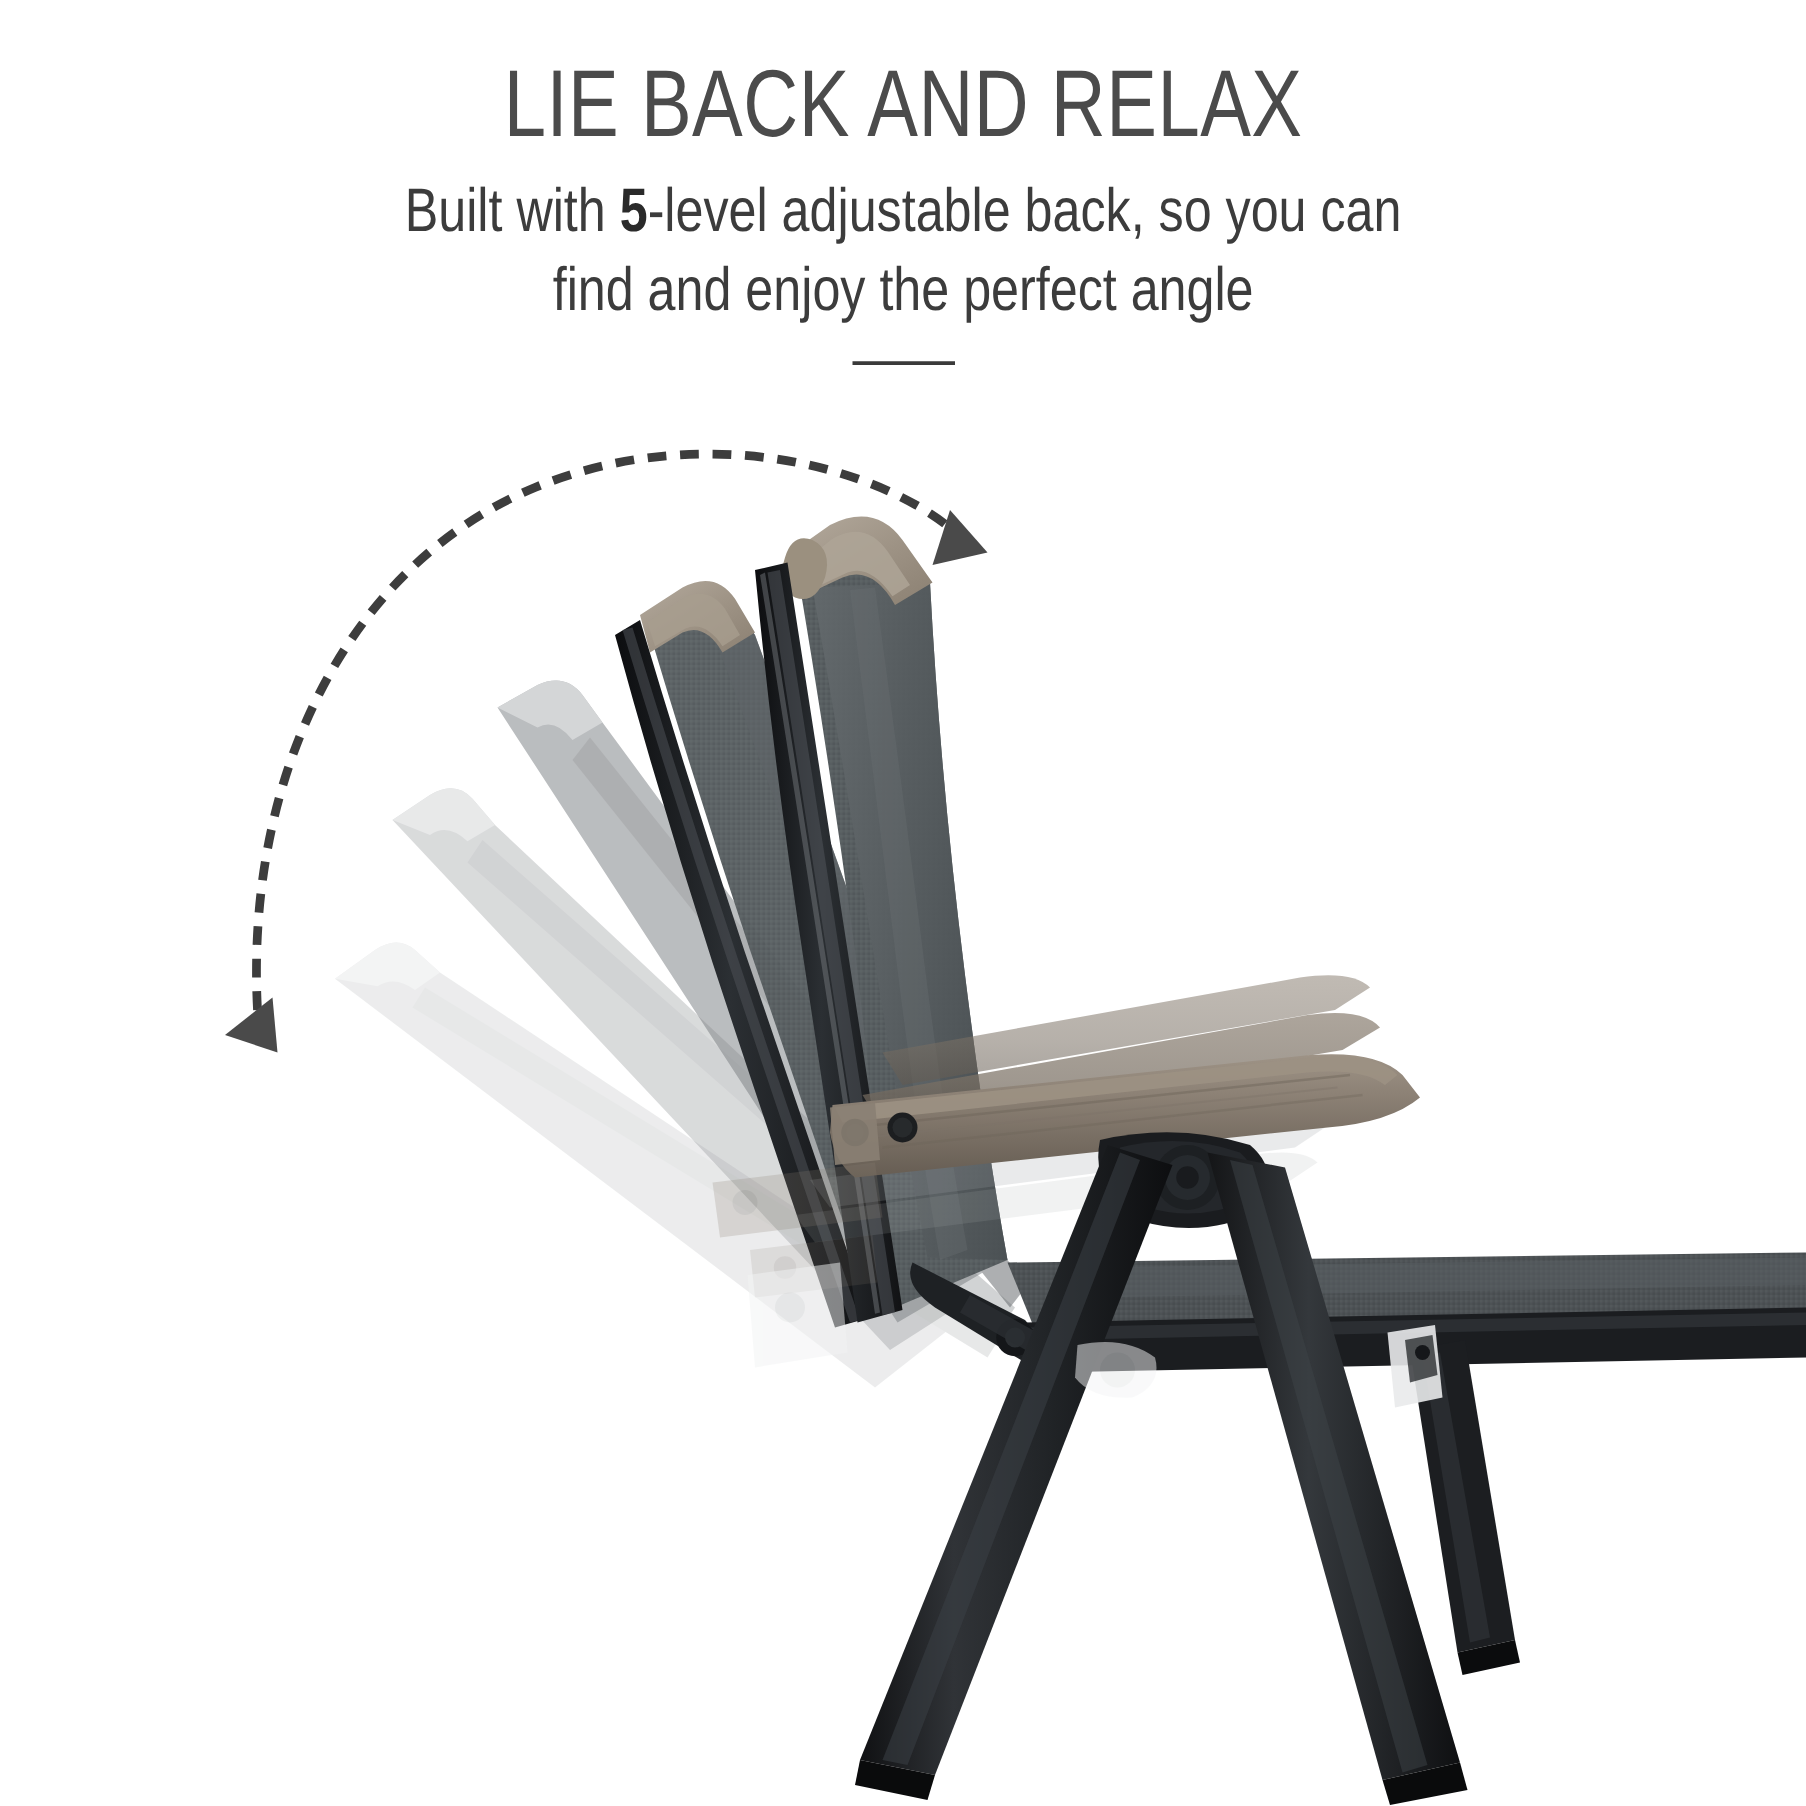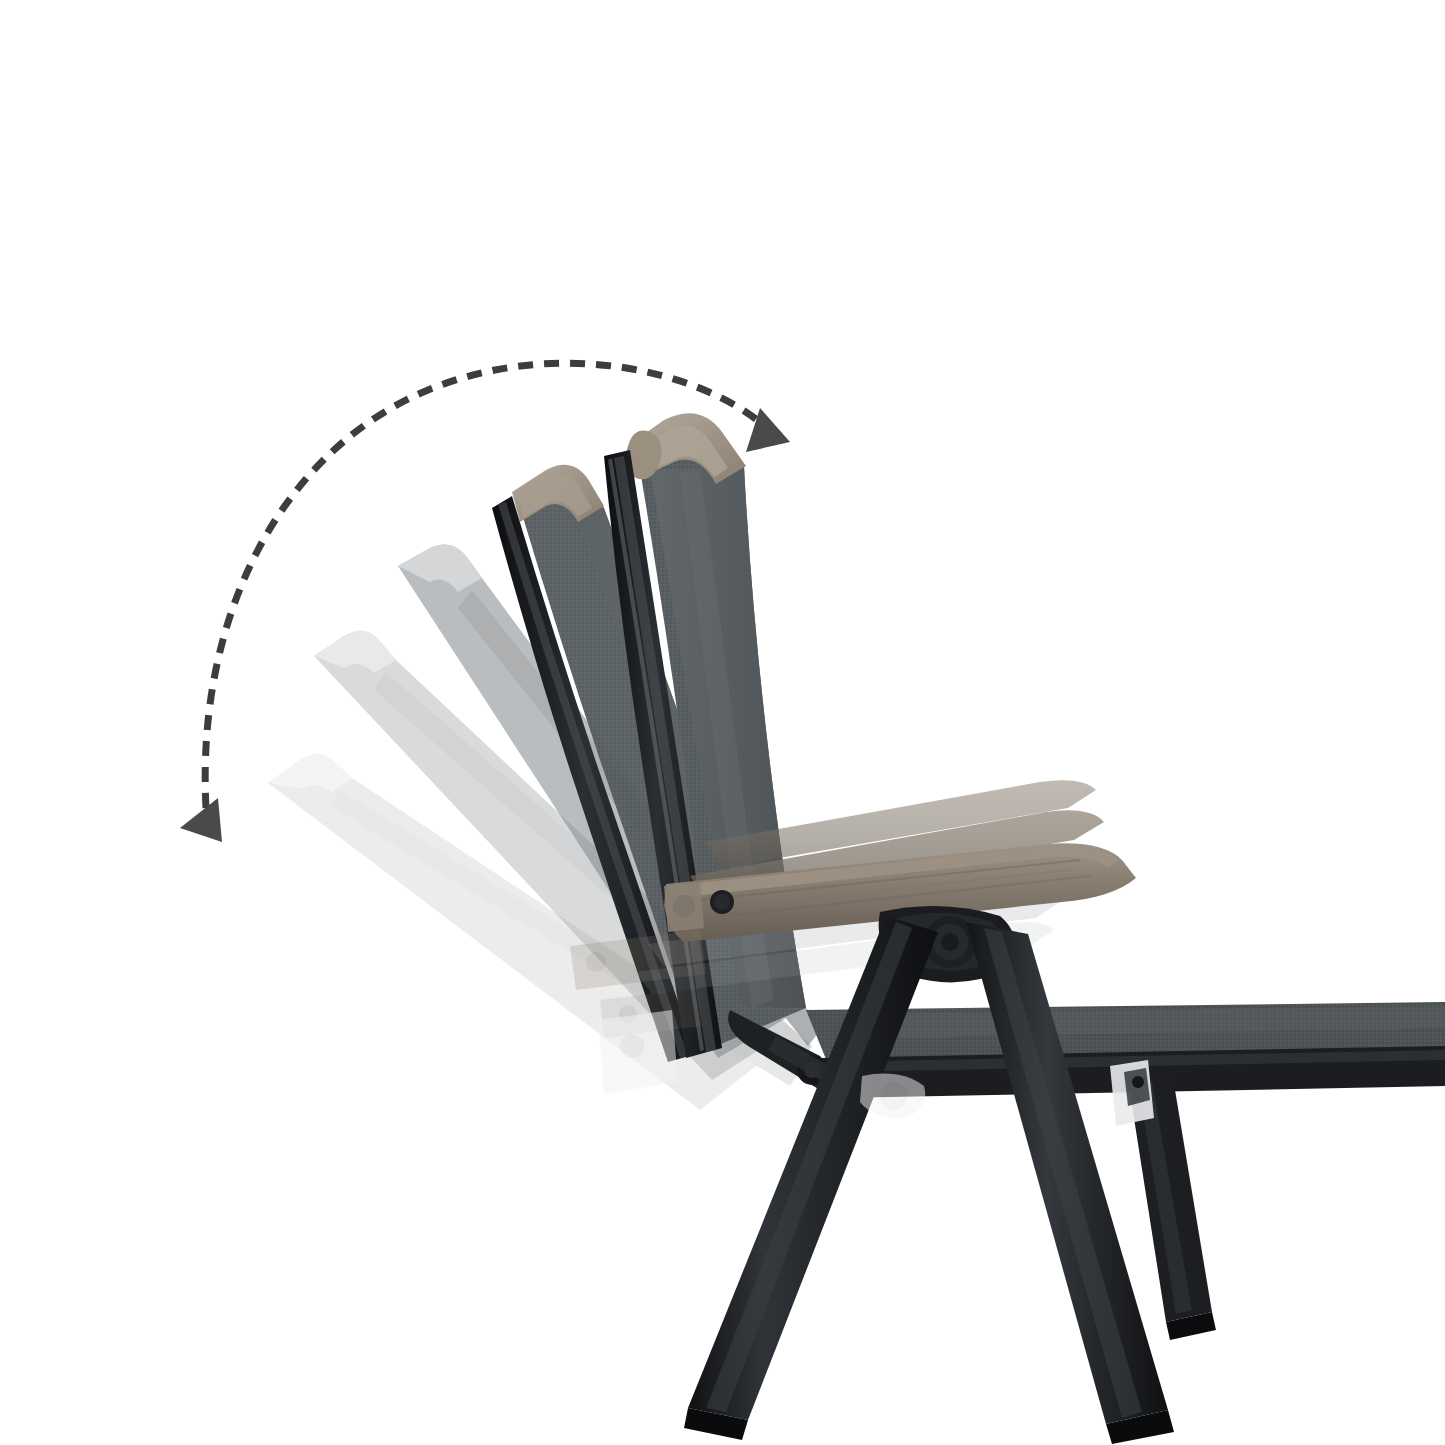--- a/index.html
+++ b/index.html
@@ -73,20 +73,30 @@
     display: block;
     width: 1445px;
     height: 1445px;
   }
 </style>
 </head>
 <body>
 
 <div id="page">
 
+  <div id="header">
+    <h1 id="page-title">LIE BACK AND RELAX</h1>
+
+    <p id="subtitle">
+      <span>Built with </span><span class="accent">5</span><span>-level adjustable back, so you can</span><br>
+      <span>find and enjoy the perfect angle</span>
+    </p>
+
+    <div id="divider"></div>
+  </div>
 
   <div id="stage">
     <svg viewBox="0 0 1445 1445" xmlns="http://www.w3.org/2000/svg">
       <defs>
 
         <pattern id="meshTex" width="4" height="4" patternUnits="userSpaceOnUse">
           <rect width="4" height="4" fill="#585e61"></rect>
           <rect width="2" height="2" fill="#5f6568" opacity="0.6"></rect>
           <rect x="2" y="2" width="2" height="2" fill="#4f5457" opacity="0.6"></rect>
         </pattern>

